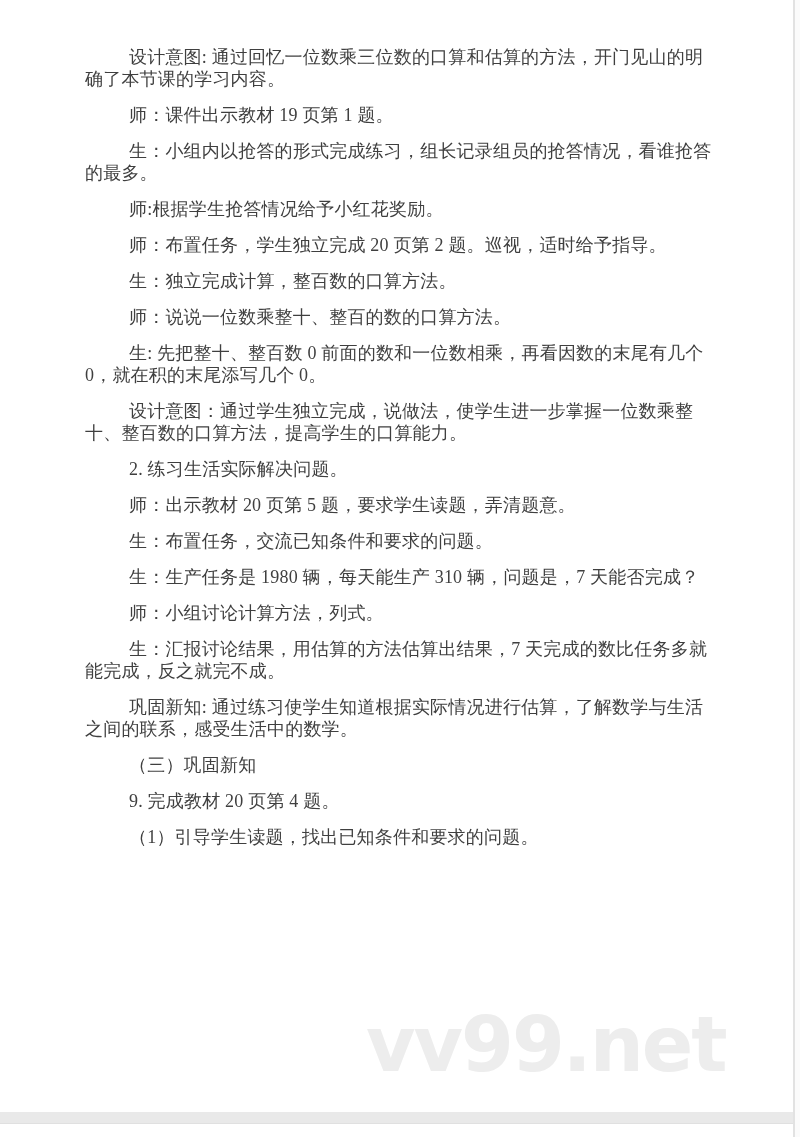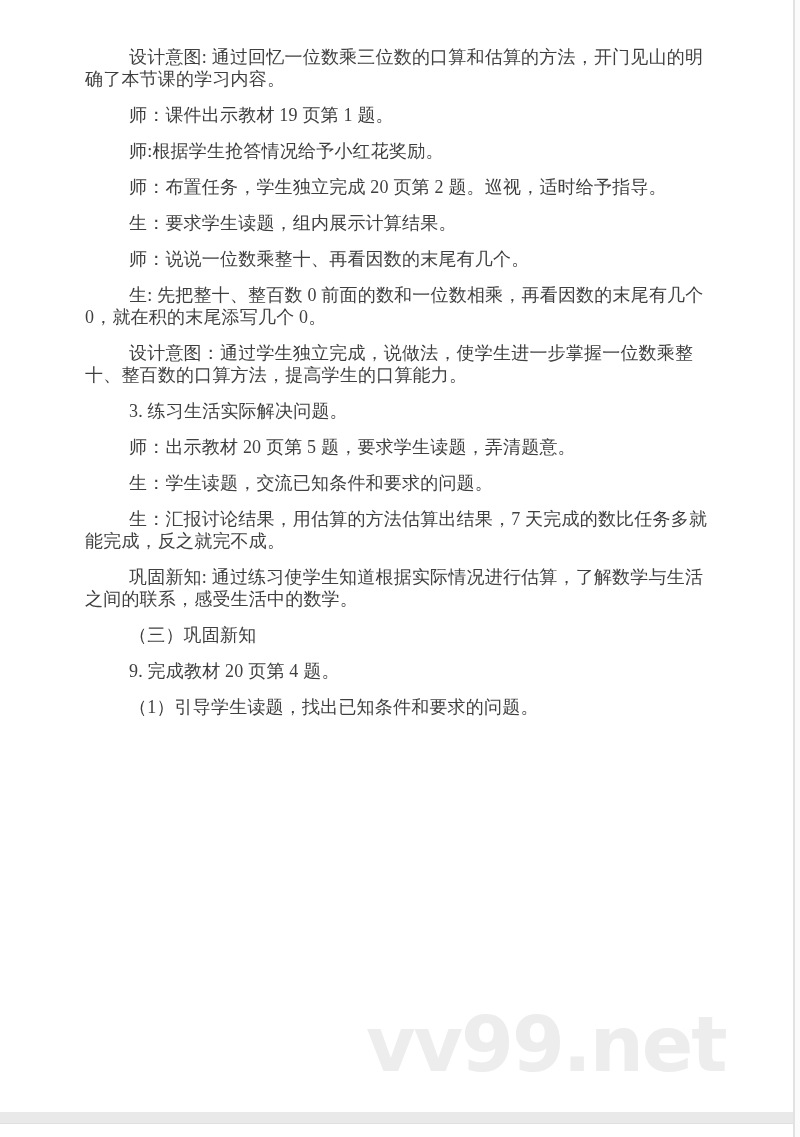--- a/index.html
+++ b/index.html
@@ -87,29 +87,32 @@
   }
 </style>
 </head>
 <body>
 
 <div class="viewer">
   <div class="page">
     <div class="content">
         <p class="para">设计意图: 通过回忆一位数乘三位数的口算和估算的方法，开门见山的明确了本节课的学习内容。</p>
         <p class="para">师：课件出示教材 19 页第 1 题。</p>
+        <p class="para">生：小组内以抢答的形式完成练习，组长记录组员的抢答情况，看谁抢答的最多。</p>
         <p class="para">师:根据学生抢答情况给予小红花奖励。</p>
         <p class="para">师：布置任务，学生独立完成 20 页第 2 题。巡视，适时给予指导。</p>
-        <p class="para">生：要求学生读题，组内展示计算结果。</p>
-        <p class="para">师：说说一位数乘整十、再看因数的末尾有几个。</p>
+        <p class="para">生：独立完成计算，整百数的口算方法。</p>
+        <p class="para">师：说说一位数乘整十、整百的数的口算方法。</p>
         <p class="para">生: 先把整十、整百数 0 前面的数和一位数相乘，再看因数的末尾有几个 0，就在积的末尾添写几个 0。</p>
         <p class="para">设计意图：通过学生独立完成，说做法，使学生进一步掌握一位数乘整十、整百数的口算方法，提高学生的口算能力。</p>
-        <p class="para">3. 练习生活实际解决问题。</p>
+        <p class="para">2. 练习生活实际解决问题。</p>
         <p class="para">师：出示教材 20 页第 5 题，要求学生读题，弄清题意。</p>
-        <p class="para">生：学生读题，交流已知条件和要求的问题。</p>
+        <p class="para">生：布置任务，交流已知条件和要求的问题。</p>
+        <p class="para">生：生产任务是 1980 辆，每天能生产 310 辆，问题是，7 天能否完成？</p>
+        <p class="para">师：小组讨论计算方法，列式。</p>
         <p class="para">生：汇报讨论结果，用估算的方法估算出结果，7 天完成的数比任务多就能完成，反之就完不成。</p>
         <p class="para">巩固新知: 通过练习使学生知道根据实际情况进行估算，了解数学与生活之间的联系，感受生活中的数学。</p>
         <p class="para">（三）巩固新知</p>
         <p class="para">9. 完成教材 20 页第 4 题。</p>
         <p class="para">（1）引导学生读题，找出已知条件和要求的问题。</p>
       </div>
     <div class="watermark">vv99.net</div>
   </div>
   <div class="separator"></div>
   <div class="next-page"></div>

